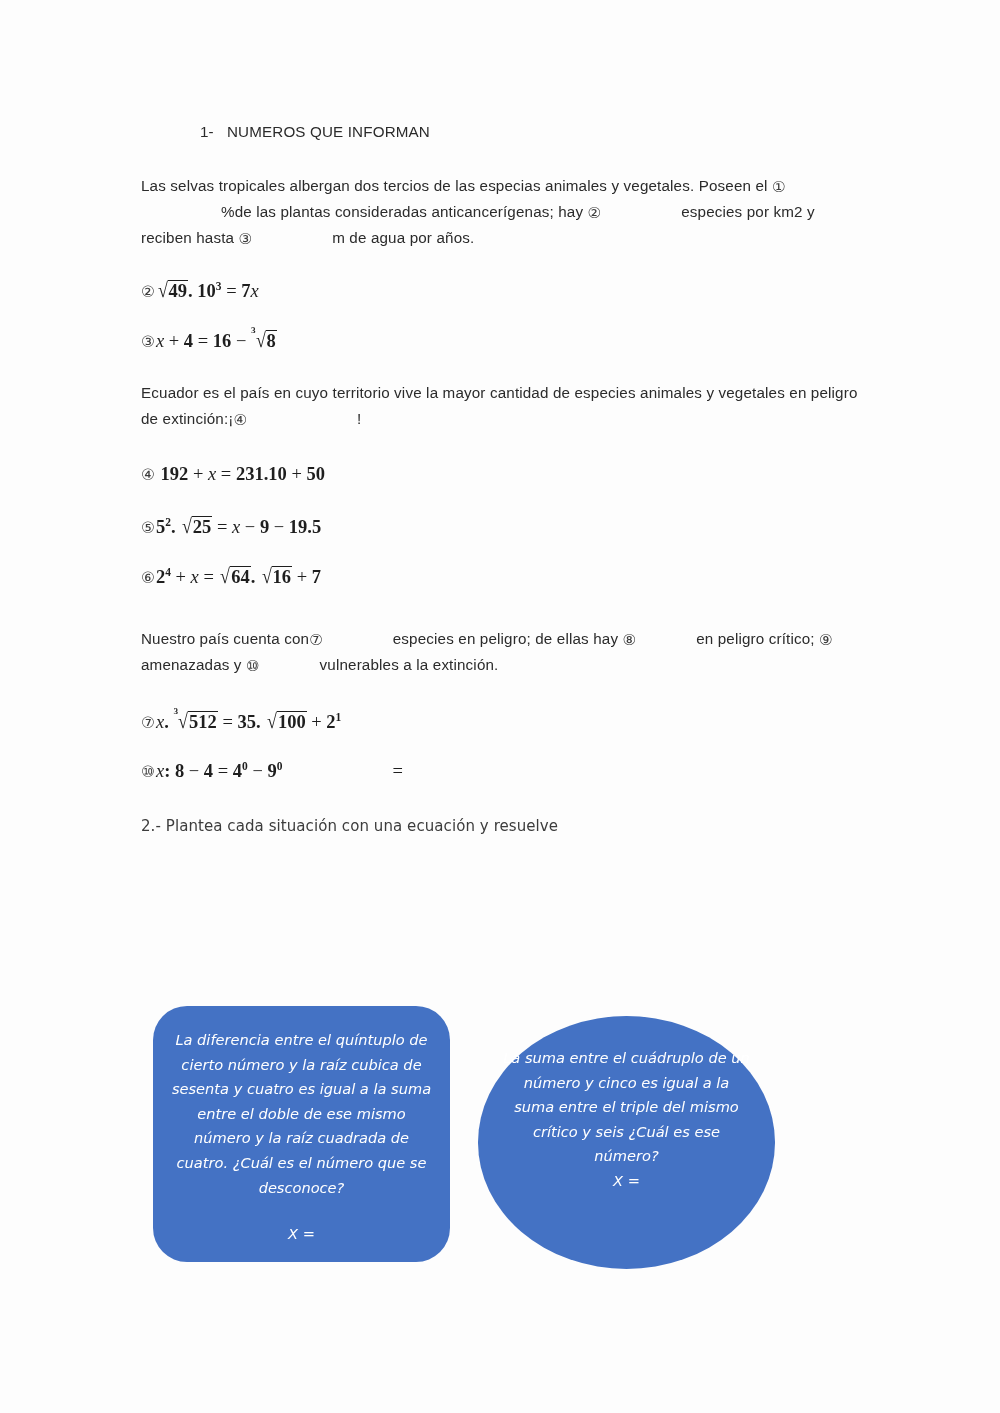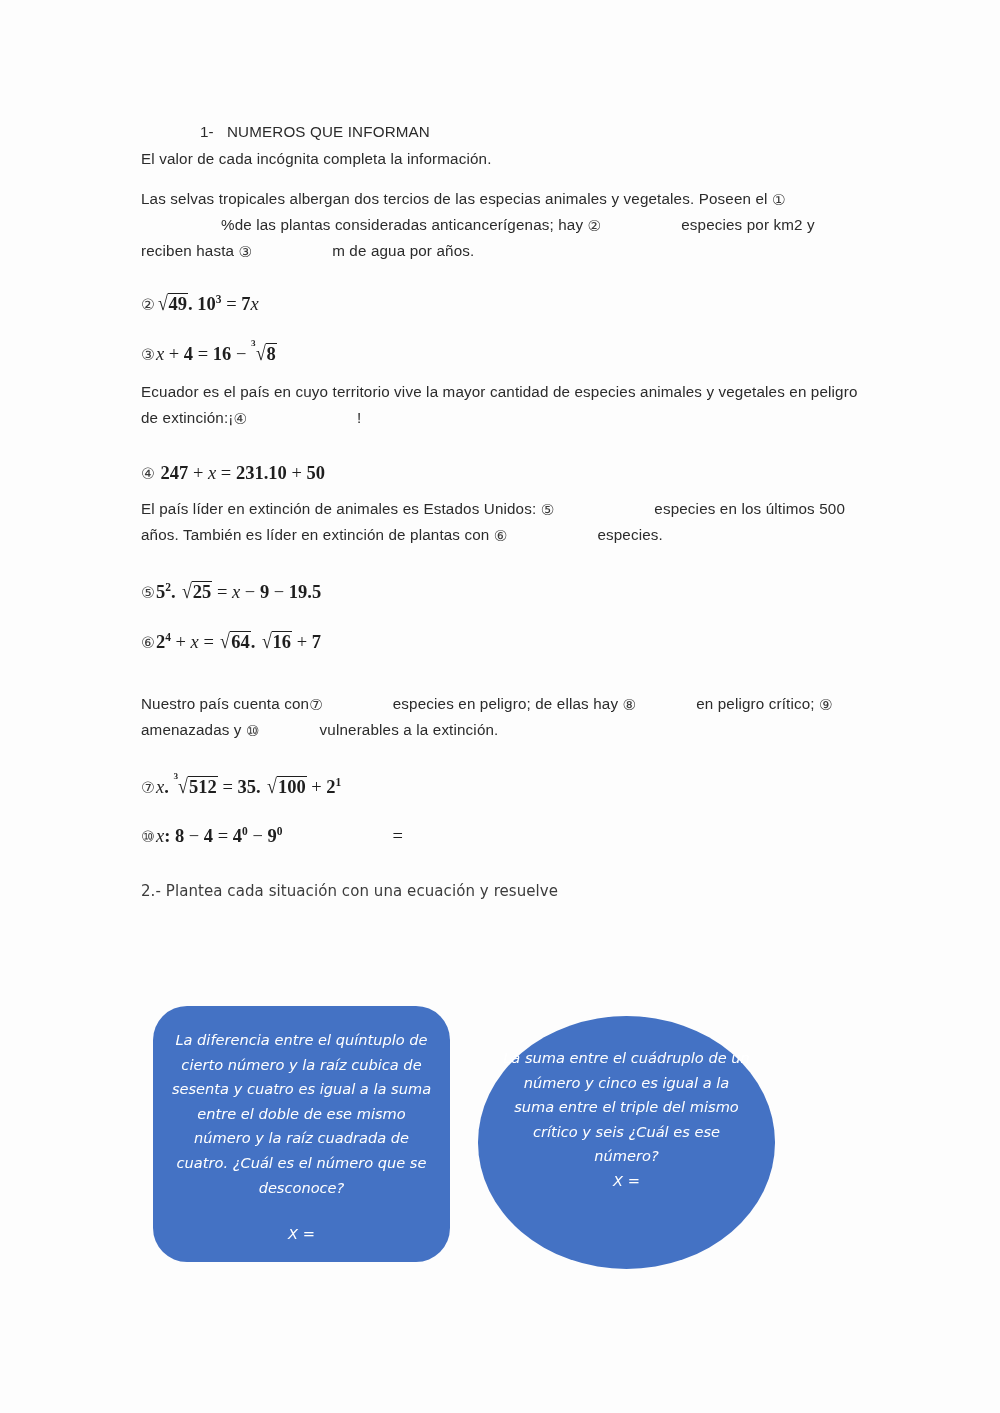--- a/index.html
+++ b/index.html
@@ -38,21 +38,21 @@
   }
   .title-line {
     margin-top: 119px;
     padding-left: 59px;
     white-space: pre;
   }
   .sub-line {
     margin-top: 1px;
   }
   .block-gap {
-    margin-top: 14px;
+    margin-top: 28px;
   }
 
   
   .circ {
     display: inline-block;
     font-family: "DejaVu Sans", sans-serif;
     font-size: 15px;
     line-height: 1;
     vertical-align: -1px;
     color: #3a3a3a;
@@ -190,34 +190,32 @@
   }
 </style>
 </head>
 <body>
 
 <div class="page">
   <div class="content">
 
     <p class="para title-line"><span>1-</span>&nbsp;&nbsp;&nbsp;<span>NUMEROS QUE INFORMAN</span></p>
 
-    <p class="para sub-line">El valor de cada incógnita completa la información.</p>
 
     <p class="para block-gap"><span>Las selvas tropicales albergan dos tercios de las especias animales y vegetales. Poseen el</span> <span class="circ">①</span><span class="blank w-80"></span><span>%de las plantas consideradas anticancerígenas; hay</span> <span class="circ">②</span><span class="blank w-80"></span><span>especies por km2 y reciben hasta</span> <span class="circ">③</span><span class="blank w-80"></span><span>m de agua por años.</span></p>
 
 
     <p class="eq eq-row"><span class="circ">②</span><span class="rad"><span class="sign">√</span><span class="rand">49</span></span><span class="bold-num">.</span> <span class="bold-num">10</span><sup class="exp">3</sup> <span>=</span> <span class="bold-num">7</span><span class="it">x</span></p>
 
     <p class="eq eq-row"><span class="circ">③</span><span class="it">x</span> <span>+</span> <span class="bold-num">4</span> <span>=</span> <span class="bold-num">16</span> <span>−</span> <span class="rad cube"><span class="idx">3</span><span class="sign">√</span><span class="rand">8</span></span></p>
 
     <p class="para block-gap"><span>Ecuador es el país en cuyo territorio vive la mayor cantidad de especies animales y vegetales en peligro de extinción:¡</span><span class="circ">④</span><span class="blank w-110"></span><span>!</span></p>
 
-    <p class="eq eq-first"><span class="circ">④</span> <span class="bold-num">247</span> <span>+</span> <span class="it">x</span> <span>=</span> <span class="bold-num">231.10</span> <span>+</span> <span class="bold-num">50</span></p>
-
-    <p class="para block-gap"><span>El país líder en extinción de animales es Estados Unidos:</span> <span class="circ">⑤</span><span class="blank w-100"></span><span>especies en los últimos 500 años. También es líder en extinción de plantas con</span> <span class="circ">⑥</span><span class="blank w-90"></span><span>especies.</span></p>
+    <p class="eq eq-first"><span class="circ">④</span> <span class="bold-num">192</span> <span>+</span> <span class="it">x</span> <span>=</span> <span class="bold-num">231.10</span> <span>+</span> <span class="bold-num">50</span></p>
+
 
     <p class="eq eq-first"><span class="circ">⑤</span><span class="bold-num">5</span><sup class="exp">2</sup><span class="bold-num">.</span> <span class="rad"><span class="sign">√</span><span class="rand">25</span></span> <span>=</span> <span class="it">x</span> <span>−</span> <span class="bold-num">9</span> <span>−</span> <span class="bold-num">19.5</span></p>
 
     <p class="eq eq-row"><span class="circ">⑥</span><span class="bold-num">2</span><sup class="exp">4</sup> <span>+</span> <span class="it">x</span> <span>=</span> <span class="rad"><span class="sign">√</span><span class="rand">64</span></span><span class="bold-num">.</span> <span class="rad"><span class="sign">√</span><span class="rand">16</span></span> <span>+</span> <span class="bold-num">7</span></p>
 
     <p class="para" style="margin-top:38px"><span>Nuestro país cuenta con</span><span class="circ">⑦</span><span class="blank w-70"></span><span>especies en peligro; de ellas hay</span> <span class="circ">⑧</span><span class="blank w-60"></span><span>en peligro crítico;</span> <span class="circ">⑨</span> <span>amenazadas y</span> <span class="circ">⑩</span><span class="blank w-60"></span><span>vulnerables a la extinción.</span></p>
 
     <p class="eq eq-first"><span class="circ">⑦</span><span class="it">x</span><span class="bold-num">.</span> <span class="rad cube"><span class="idx">3</span><span class="sign">√</span><span class="rand">512</span></span> <span>=</span> <span class="bold-num">35</span><span class="bold-num">.</span> <span class="rad"><span class="sign">√</span><span class="rand">100</span></span> <span>+</span> <span class="bold-num">2</span><sup class="exp">1</sup></p>
 
 

